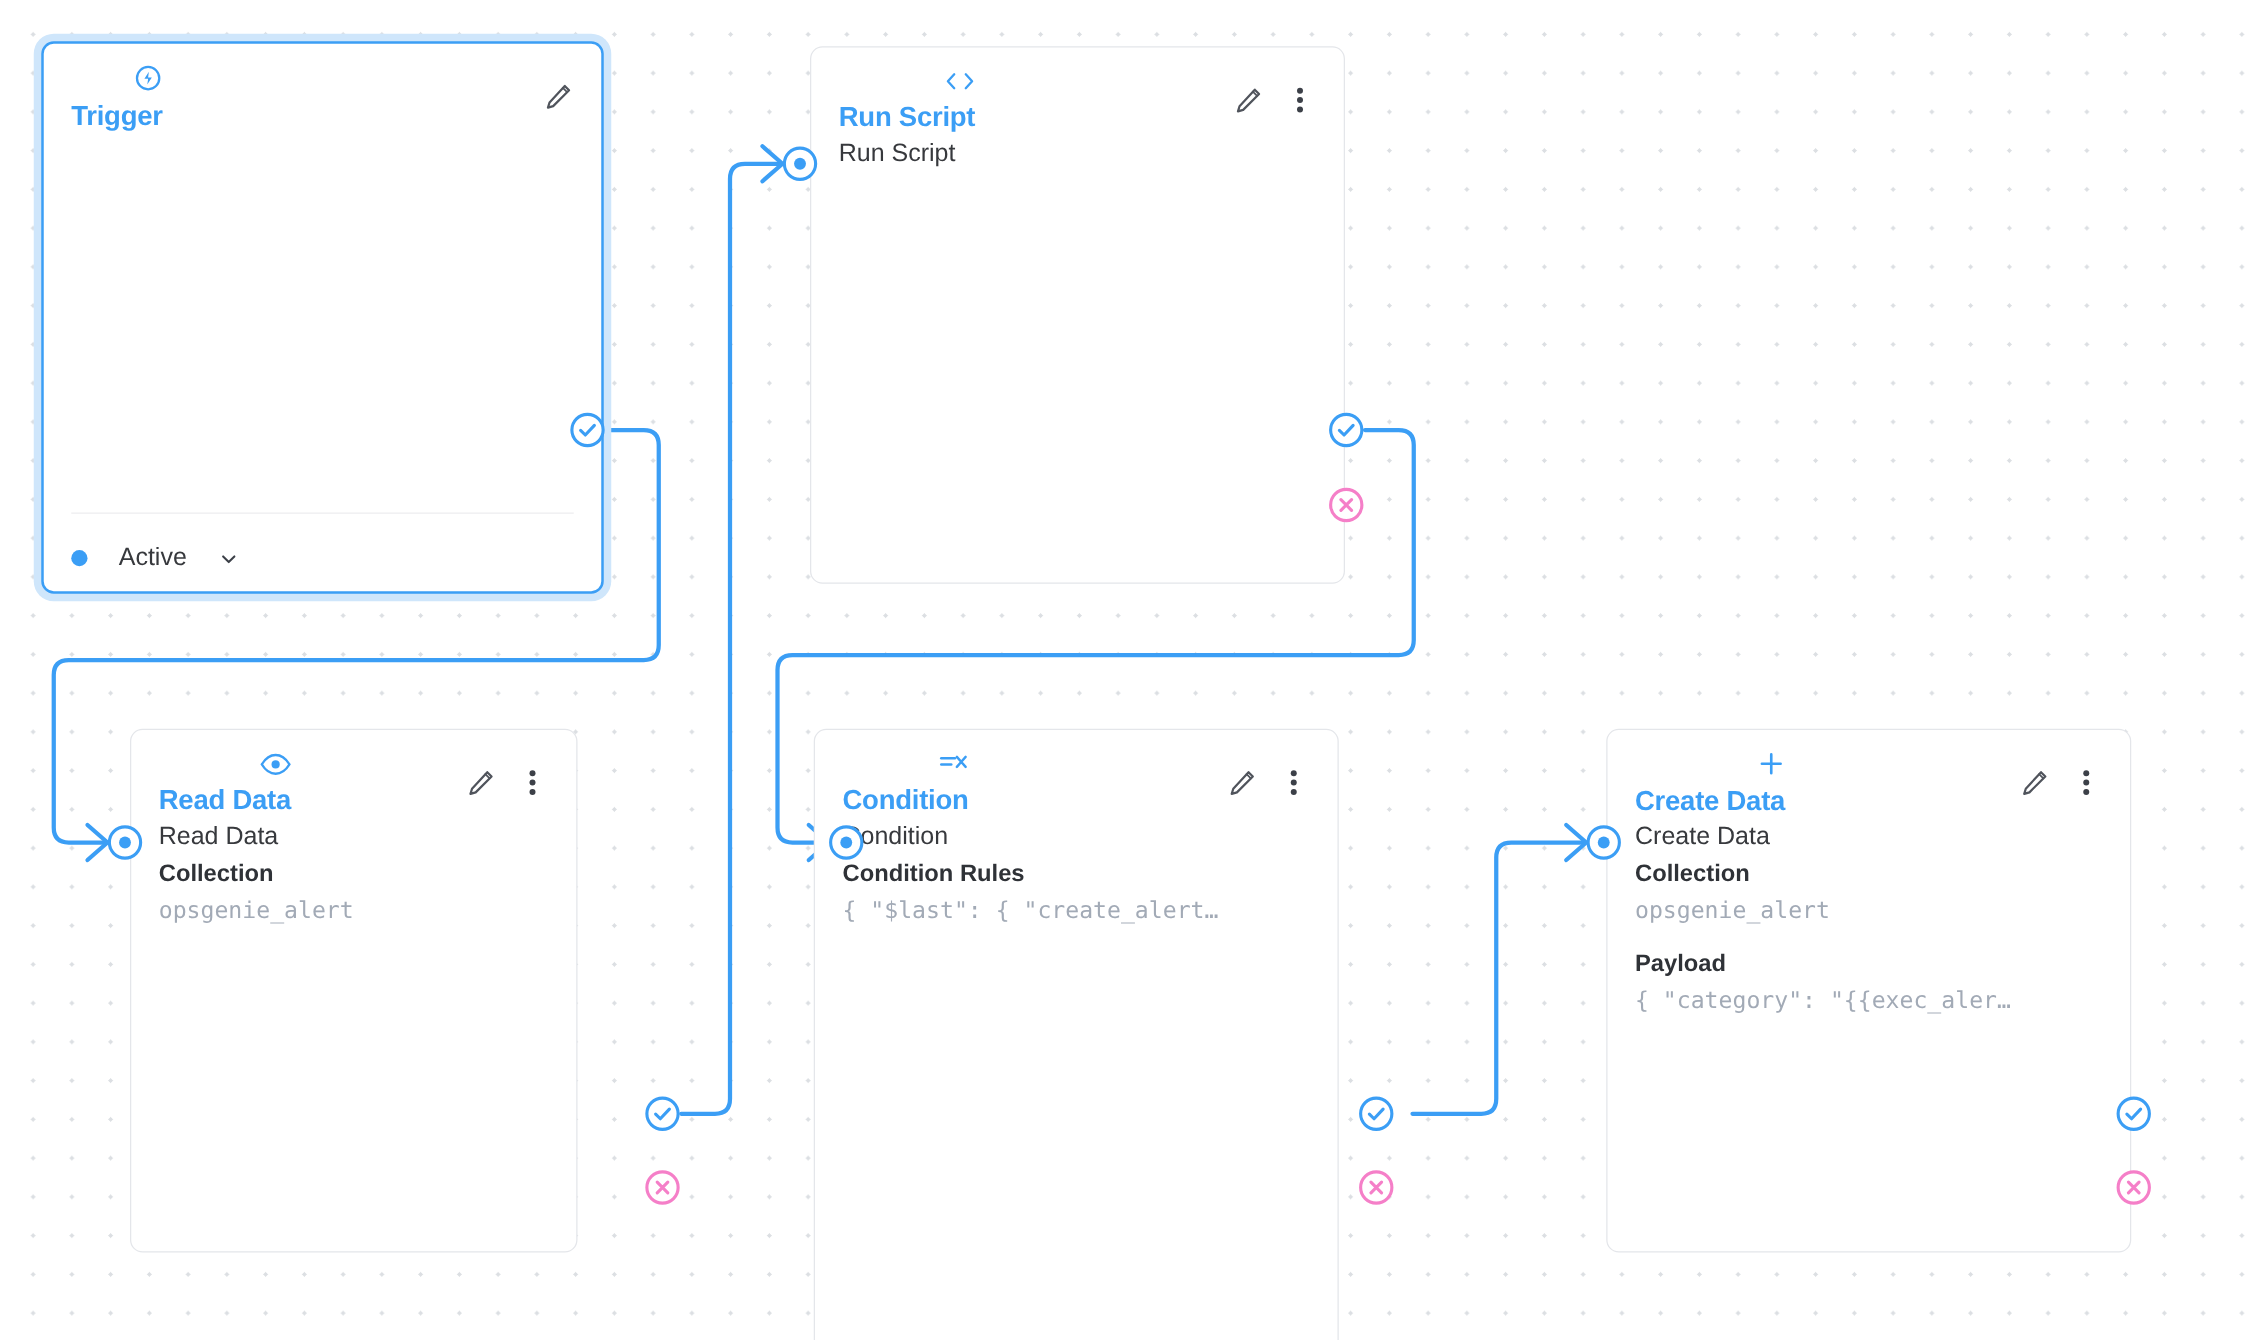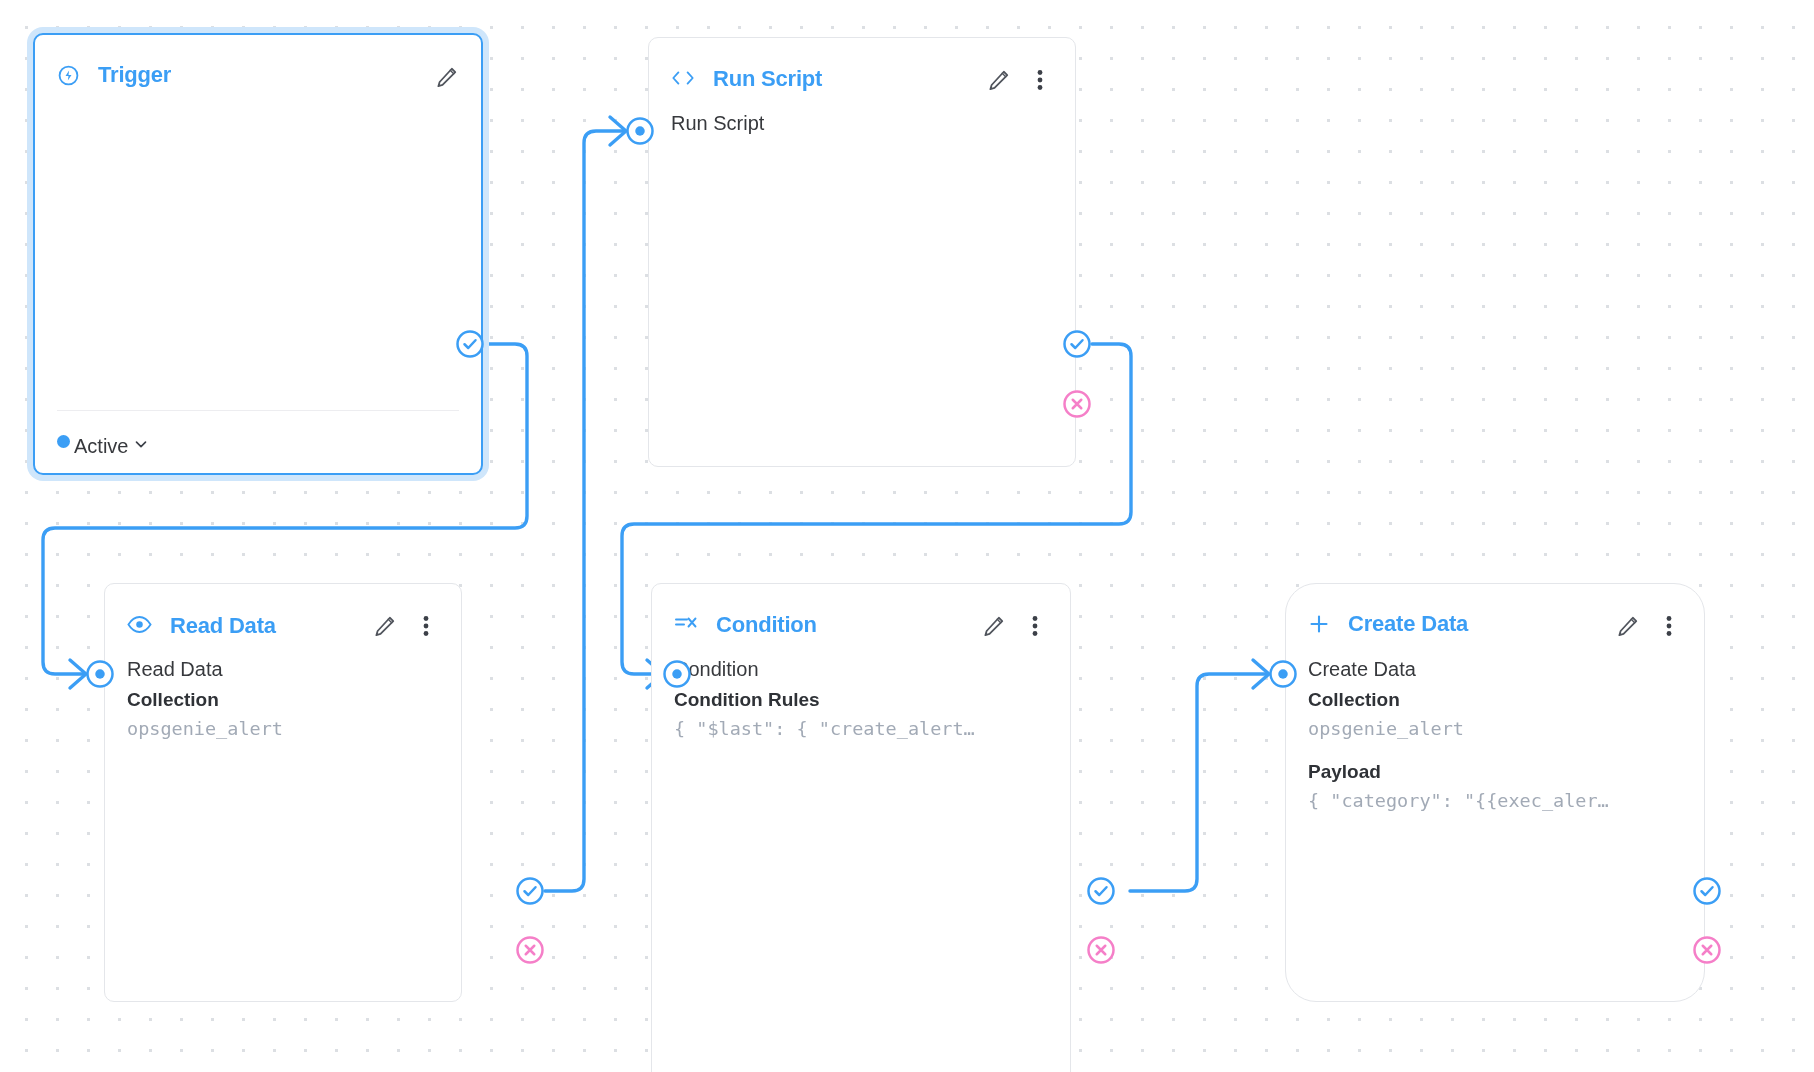--- a/index.html
+++ b/index.html
@@ -36,27 +36,28 @@
   }
 
   .node-head {
     display: flex;
     align-items: center;
     padding: 22px 22px 0 22px;
     height: 62px;
   }
   .node-title {
     display: flex;
-    align-items: flex-start;
-    gap: 18px;
+    align-items: flex-end;
+    gap: 4px;
     color: #3b9ef5;
     font-size: 22px;
     font-weight: bold;
     letter-spacing: -0.2px;
     line-height: 1;
+    flex-direction: column;
   }
   .head-actions {
     margin-left: auto;
     display: flex;
     align-items: center;
     gap: 16px;
   }
   .ico-btn {
     width: 26px; height: 26px;
     display: flex; align-items: center; justify-content: center;
@@ -72,21 +73,21 @@
     font-size: 18.5px;
     color: #a2aab6;
     line-height: 1.55;
     white-space: nowrap;
     overflow: hidden;
   }
   .gap { height: 13px; }
 
   .divider { height: 1px; background: #ededf0; margin: 0 22px; }
   .status-bar {
-    display: flex; align-items: flex-start; gap: 4px;
+    display: flex; align-items: center; gap: 25px;
     padding: 15px 22px;
     font-size: 20px; color: #37393d;
   }
   .status-dot { width: 13px; height: 13px; border-radius: 50%; background: #3b9ef5; }
 
   
   .port { position: absolute; z-index: 5; }
   .port-in  { width: 30px; height: 30px; }
   .port-out { width: 30px; height: 30px; }
 </style>
@@ -303,21 +304,21 @@
       <polyline points="7.6,12.2 10.6,15.2 16.4,9" fill="none" stroke-linecap="round" stroke-linejoin="round"></polyline>
     </svg>
   </div>
   <div class="port port-out" style="left:1086px; top:935px;">
     <svg width="30" height="30" viewBox="0 0 24 24" fill="#fff" stroke="#f57fc8" stroke-width="2">
       <circle cx="12" cy="12" r="10"></circle>
       <path d="M8.6 8.6 L15.4 15.4 M15.4 8.6 L8.6 15.4" stroke-linecap="round"></path>
     </svg>
   </div>
 
-  <div class="node" id="n-create-data" style="left:1285px; top:583px; width:420px; height:419px;border-radius:31px;">
+  <div class="node" id="n-create-data" style="left:1285px; top:583px; width:420px; height:419px;">
     <div class="node-head">
       <div class="node-title">
         <span>
           <svg width="22" height="22" viewBox="0 0 22 22" fill="none" stroke="#3b9ef5" stroke-width="2.1" stroke-linecap="round">
             <path d="M11 3.5 V18.5 M3.5 11 H18.5"></path>
           </svg>
         </span>
         <span>Create Data</span>
       </div>
       <div class="head-actions">

